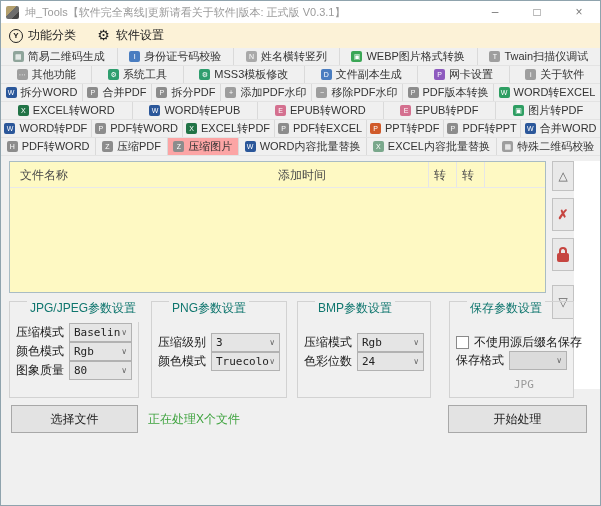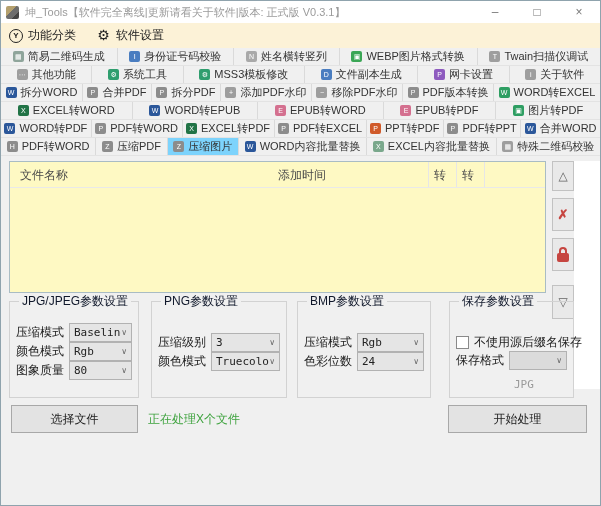--- a/index.html
+++ b/index.html
@@ -17,21 +17,21 @@
   .menu-icon{width:14px;height:14px;border:1.5px solid #222;border-radius:50%;box-sizing:border-box;
     display:flex;align-items:center;justify-content:center;font-size:8px;color:#222;font-weight:bold;background:transparent;}
   .menu-icon.gear{border:none;font-size:14px;font-weight:normal;width:15px;height:15px;line-height:15px;}
   .menu-label{font-size:12px;color:#222;}
   
   #tab-rows{position:absolute;top:47px;left:0;right:0;}
   .tab-row{display:flex;height:18px;border-bottom:1px solid #e3e3e3;background:#f0f0f0;box-sizing:border-box;}
   .tab{flex:1 1 auto;display:flex;align-items:center;justify-content:center;gap:4px;border-right:1px solid #dadada;
     padding:0 3px;white-space:nowrap;overflow:hidden;cursor:default;box-sizing:border-box;}
   .tab:last-child{border-right:none;}
-  .tab.active{background:#7dd3fc;}
+  .tab.active{background:#fca5a5;}
   .tab-icon{width:11px;height:11px;border-radius:2px;color:#fff;font-size:7px;line-height:11px;text-align:center;flex:0 0 auto;}
   .tab-label{font-size:11px;color:#333;}
   
   .file-table{position:absolute;left:8px;top:160px;width:537px;height:132px;background:#fef9c3;border:1px solid #a9bcc4;box-sizing:border-box;}
   .thead{position:relative;height:25px;border-bottom:1px solid #e9e9e9;}
   .thead span{position:absolute;top:5px;font-size:12px;color:#4a4a4a;}
   .thead span:nth-child(1){left:10px;}
   .thead span:nth-child(2){left:268px;}
   .thead span:nth-child(3){left:424px;}
   .thead span:nth-child(4){left:452px;}
@@ -47,21 +47,21 @@
   #btn-down{top:284px;height:34px;color:#666;font-size:12px;}
   .lock-shackle{width:8px;height:6px;border:2px solid #c64540;border-bottom:none;border-radius:5px 5px 0 0;box-sizing:border-box;}
   .lock-body{width:12px;height:9px;background:#c64540;border-radius:2px;}
   .white-strip{position:absolute;left:573px;top:160px;width:26px;height:228px;background:#ffffff;}
   
   .panel{position:absolute;top:300px;height:97px;border:1px solid #d2d2d2;box-sizing:border-box;}
   .p0{left:8px;width:130px;}
   .p1{left:150px;width:136px;}
   .p2{left:296px;width:134px;}
   .p3{left:448px;width:125px;}
-  .panel-title{position:absolute;top:-8px;left:9px;background:#f0f0f0;padding:0 3px;font-size:12px;color:#0f172a;line-height:14px;white-space:nowrap;}
+  .panel-title{position:absolute;top:-8px;left:17px;background:#f0f0f0;padding:7px 3px;font-size:12px;color:#0f766e;line-height:14px;white-space:nowrap;}
   .panel-body{position:absolute;top:12px;bottom:8px;left:6px;right:6px;display:flex;flex-direction:column;justify-content:center;}
   .prow{display:flex;align-items:center;gap:5px;}
   .plabel{font-size:12px;color:#222;white-space:nowrap;flex:0 0 auto;}
   .pselect{flex:1 1 auto;height:19px;background:#e5e5e5;border:1px solid #b2b2b2;display:flex;align-items:center;
     padding:0 4px;box-sizing:border-box;min-width:0;}
   .pselect.disabled{background:#dbdbdb;}
   .pselect.disabled .pvalue{color:#9a9a9a;margin-top:48px;}
   .pvalue{font-family:"DejaVu Sans Mono",monospace;font-size:11px;color:#222;flex:1;overflow:hidden;white-space:nowrap;}
   .parrow{font-size:8px;color:#666;flex:0 0 auto;}
   .checkbox{width:13px;height:13px;background:#fff;border:1px solid #8a8a8a;box-sizing:border-box;flex:0 0 auto;}

